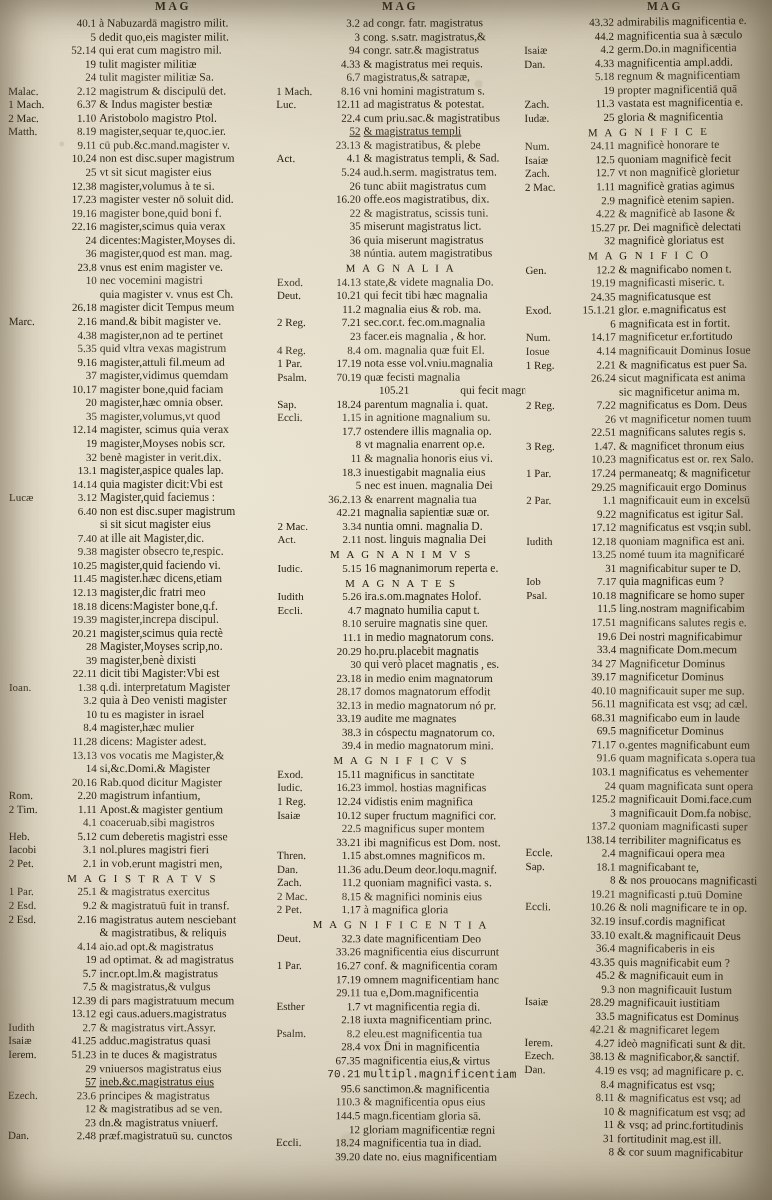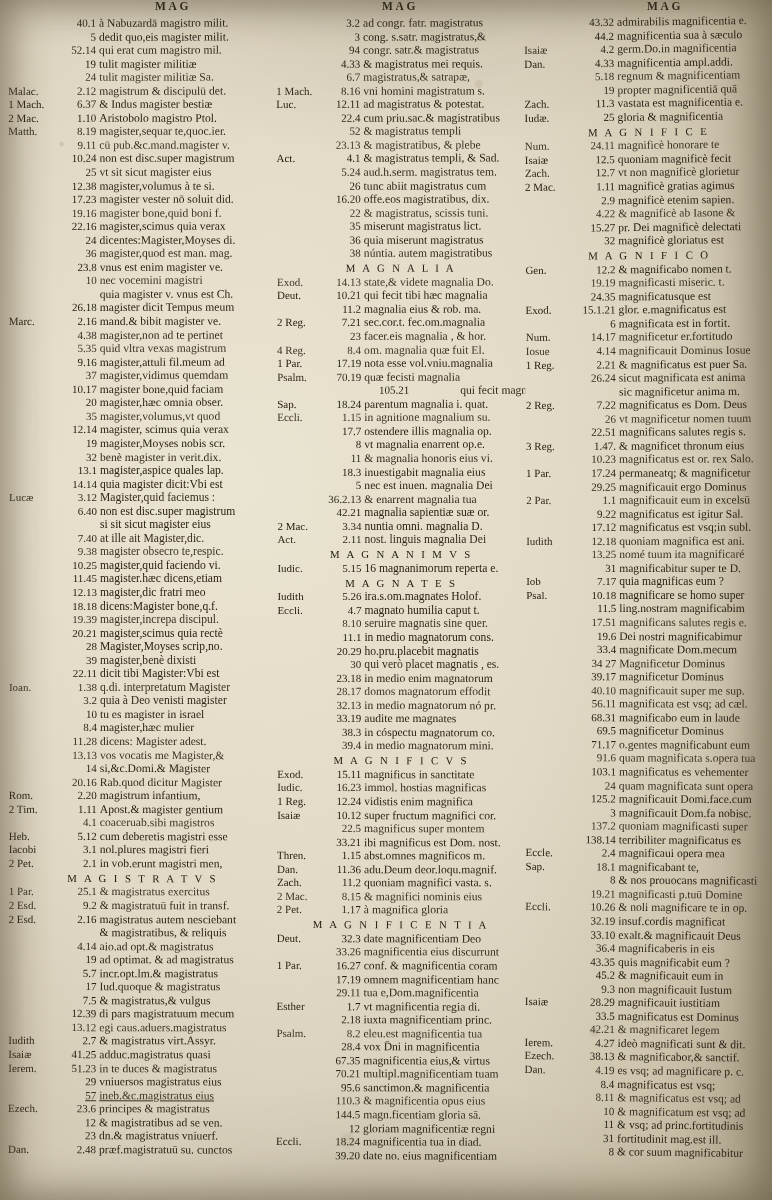--- a/index.html
+++ b/index.html
@@ -437,25 +437,20 @@
           <div class="row" style="transform: rotate(0.081deg) translateX(0.51px); transform-origin: left center;">
             <span class="bk"></span>
             <span class="ref">19</span>
             <span class="txt">ad optimat. &amp; ad magistratus</span>
           </div>
           <div class="row" style="transform: rotate(0.084deg) translateX(0.47px); transform-origin: left center;">
             <span class="bk"></span>
             <span class="ref">5.7</span>
             <span class="txt">incr.opt.lm.&amp; magistratus</span>
           </div>
-          <div class="row" style="transform: rotate(0.087deg) translateX(0.44px); transform-origin: left center;">
-            <span class="bk"></span>
-            <span class="ref">17</span>
-            <span class="txt">Iud.quoque &amp; magistratus</span>
-          </div>
           <div class="row" style="transform: rotate(0.09deg) translateX(0.4px); transform-origin: left center;">
             <span class="bk"></span>
             <span class="ref">7.5</span>
             <span class="txt">&amp; magistratus,&amp; vulgus</span>
           </div>
           <div class="row" style="transform: rotate(0.093deg) translateX(0.37px); transform-origin: left center;">
             <span class="bk"></span>
             <span class="ref">12.39</span>
             <span class="txt">di pars magistratuum mecum</span>
           </div>
@@ -548,21 +543,21 @@
           <div class="row" style="transform: rotate(-0.165deg) translateX(0.32px); transform-origin: left center;">
             <span class="bk">Luc.</span>
             <span class="ref">12.11</span>
             <span class="txt">ad magistratus &amp; potestat.</span>
           </div>
           <div class="row" style="transform: rotate(-0.16deg) translateX(0.37px); transform-origin: left center;">
             <span class="bk"></span>
             <span class="ref">22.4</span>
             <span class="txt">cum priu.sac.&amp; magistratibus</span>
           </div>
-          <div class="row" style="transform: rotate(-0.155deg) translateX(0.42px); transform-origin: left center;">
+          <div class="row" style="transform: rotate(-0.155deg) translateX(0.42px); transform-origin: left center; text-decoration: underline;">
             <span class="bk"></span>
             <span class="ref">52</span>
             <span class="txt">&amp; magistratus templi</span>
           </div>
           <div class="row" style="transform: rotate(-0.151deg) translateX(0.47px); transform-origin: left center;">
             <span class="bk"></span>
             <span class="ref">23.13</span>
             <span class="txt">&amp; magistratibus, &amp; plebe</span>
           </div>
           <div class="row" style="transform: rotate(-0.146deg) translateX(0.52px); transform-origin: left center;">
@@ -873,21 +868,21 @@
           <div class="row" style="transform: rotate(0.155deg) translateX(0.42px); transform-origin: left center;">
             <span class="bk"></span>
             <span class="ref">28.4</span>
             <span class="txt">vox D̄ni in magnificentia</span>
           </div>
           <div class="row" style="transform: rotate(0.16deg) translateX(0.37px); transform-origin: left center;">
             <span class="bk"></span>
             <span class="ref">67.35</span>
             <span class="txt">magnificentia eius,&amp; virtus</span>
           </div>
-          <div class="row" style="transform: rotate(0.165deg) translateX(0.32px); transform-origin: left center;">
+          <div class="row" style="transform: rotate(0.165deg) translateX(0.32px); transform-origin: left center; font-family: Liberation Mono, monospace;">
             <span class="bk"></span>
             <span class="ref">70.21</span>
             <span class="txt">multipl.magnificentiam tuam</span>
           </div>
           <div class="row" style="transform: rotate(0.169deg) translateX(0.26px); transform-origin: left center;">
             <span class="bk"></span>
             <span class="ref">95.6</span>
             <span class="txt">sanctimon.&amp; magnificentia</span>
           </div>
           <div class="row" style="transform: rotate(0.174deg) translateX(0.21px); transform-origin: left center;">

